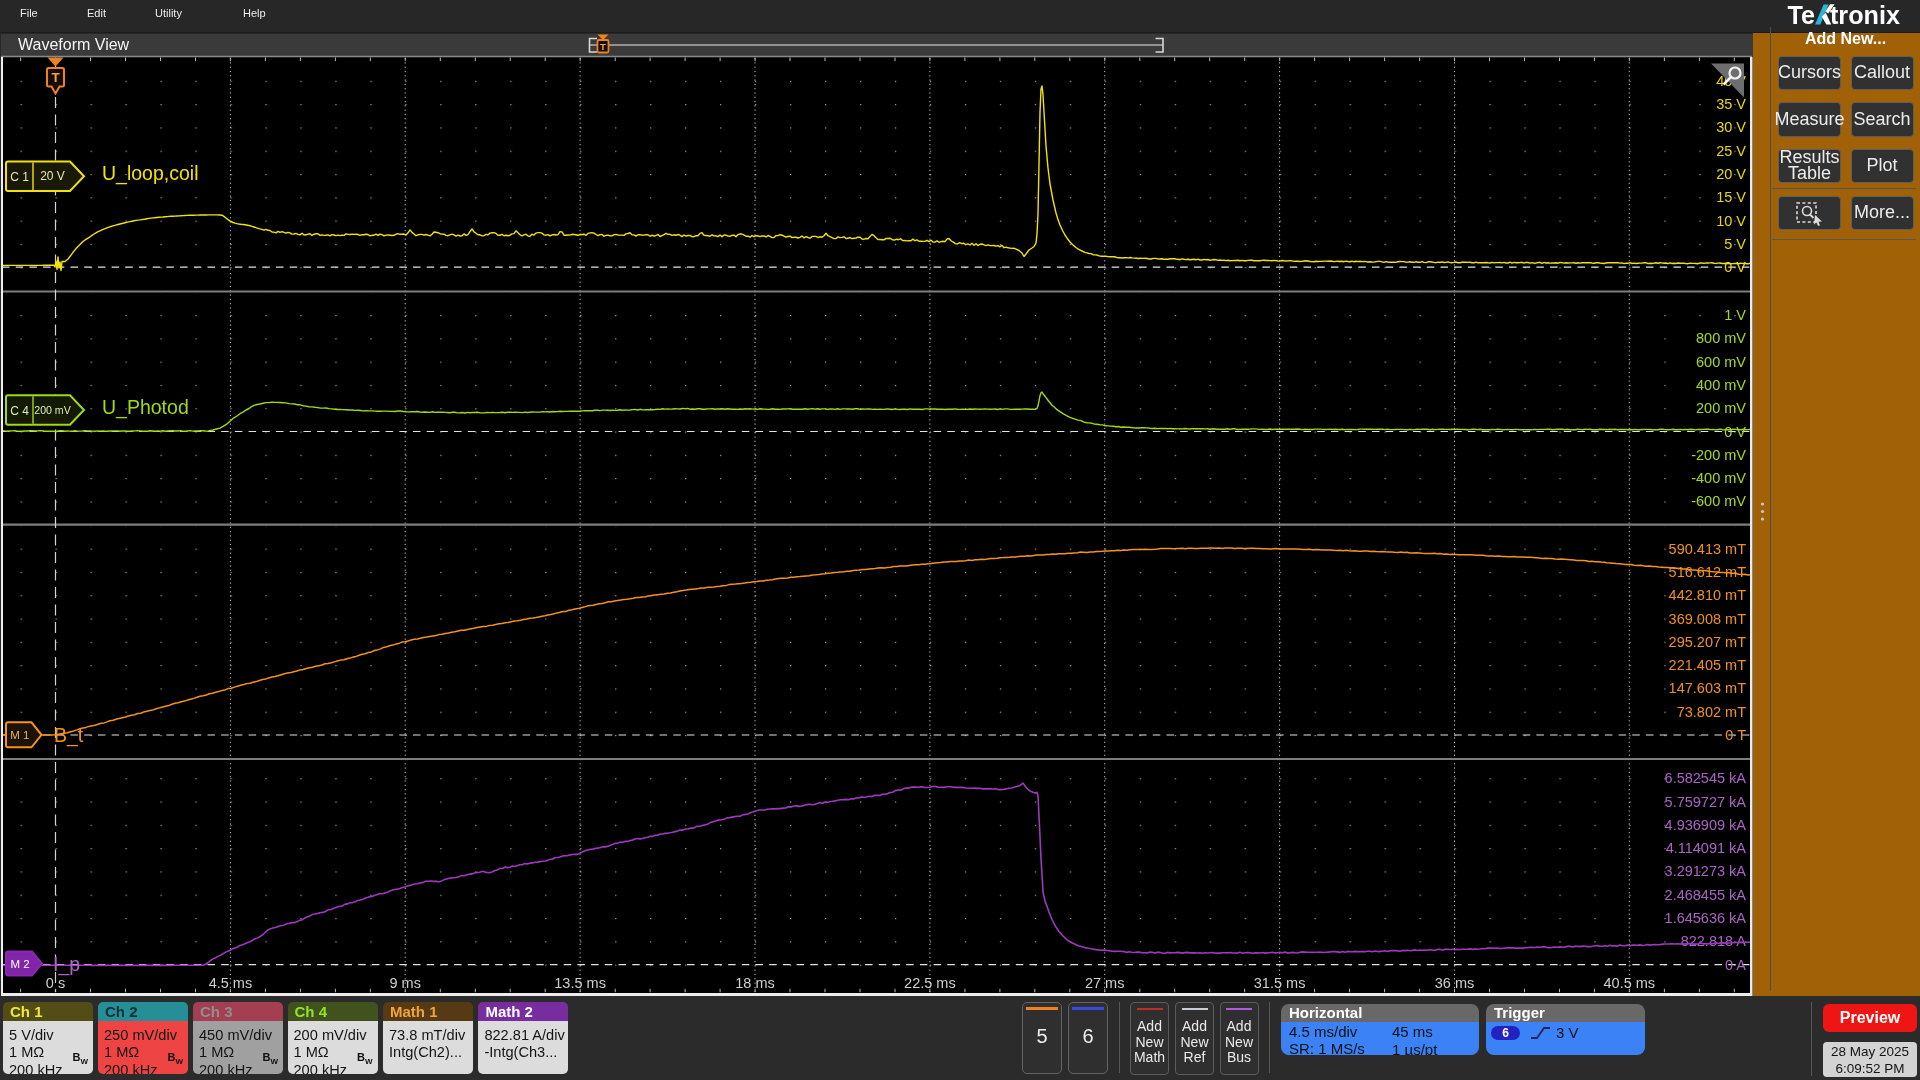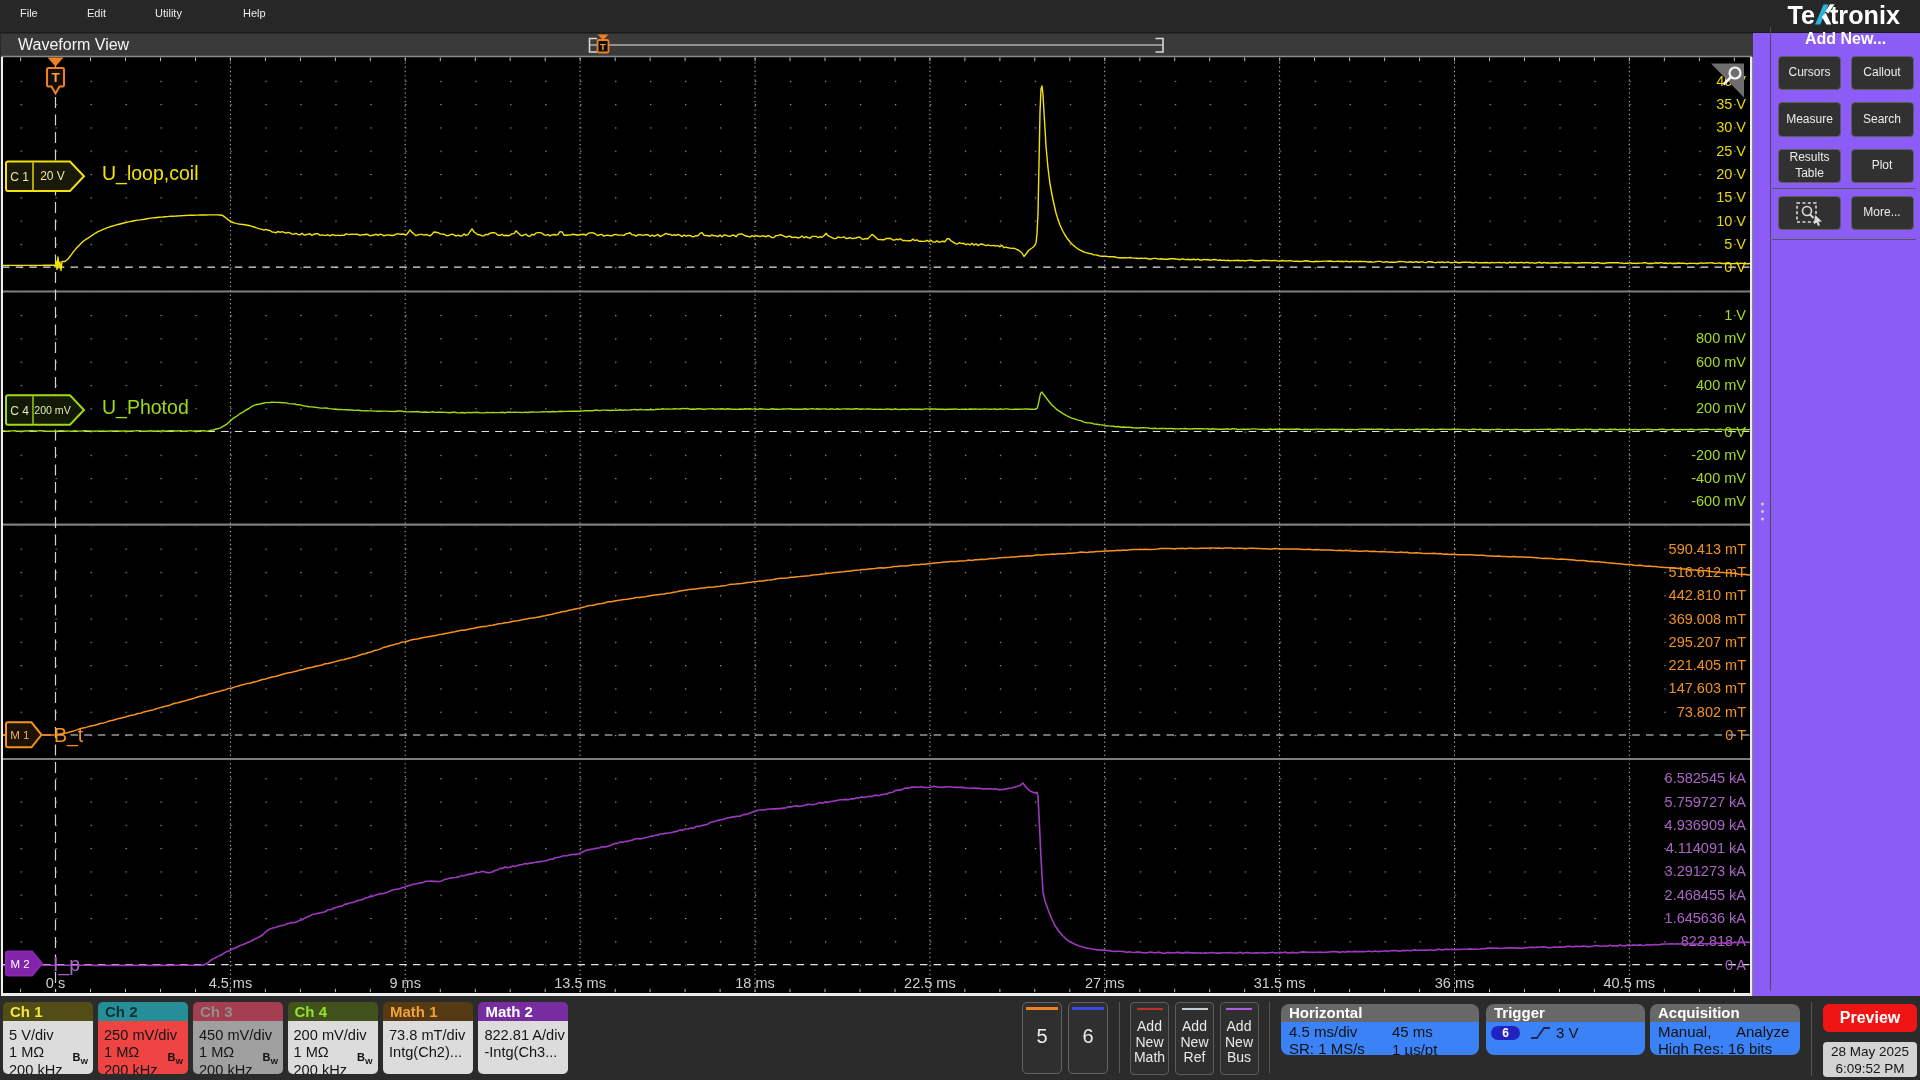--- a/index.html
+++ b/index.html
@@ -3,26 +3,26 @@
 *{margin:0;padding:0;box-sizing:border-box}
 html,body{width:1920px;height:1080px;overflow:hidden;background:#282828;
  font-family:"Liberation Sans",sans-serif;-webkit-font-smoothing:antialiased}
 #menubar{position:absolute;left:0;top:0;width:1920px;height:33px;background:#272727;
  border-bottom:1px solid #1c1c1c}
 #menubar span{position:absolute;top:7px;color:#ededed;font-size:11px}
 #titlebar{position:absolute;left:1px;top:34px;width:1752px;height:23px;background:#3a3a3a;
  color:#f5f5f5;font-size:16px}
 #titlebar b{position:absolute;left:17px;top:2px;font-weight:normal}
 #gr{position:absolute;left:0;top:0;z-index:3;pointer-events:none}
-#rpanel{position:absolute;left:1753px;top:33px;width:167px;height:963px;background:#8b5cf6}
+#rpanel{position:absolute;left:1753px;top:33px;width:167px;height:963px;background:#a16207}
 #rpanel .vline{position:absolute;left:17px;top:-6px;width:1px;height:964px;background:#4e4e4e}
 #addnew{position:absolute;left:18px;top:-3px;width:149px;text-align:center;color:#fff;
  font-size:16px;font-weight:bold}
 .rbtn{position:absolute;width:63px;height:34.5px;background:#313131;border:1px solid #5e5e5e;
- border-radius:4px;color:#ececec;font-size:12px;display:flex;align-items:center;
+ border-radius:4px;color:#ececec;font-size:18px;display:flex;align-items:center;
  justify-content:center;text-align:center;line-height:15.5px}
 .rsep{position:absolute;left:19px;width:144px;height:1px;background:#565656}
 #bottombar{position:absolute;left:0;top:996px;width:1920px;height:84px;background:#2b2b2b}
 .chb{position:absolute;top:6px;width:90px;height:72px;border-radius:5px;overflow:hidden}
 .chb .hd{height:19px;font-size:15px;font-weight:bold;padding:1px 0 0 7px}
 .chb .bd{height:53px;font-size:14.6px;color:#141414;padding:6px 0 0 6px;line-height:17.3px;
  position:relative}
 .bw{position:absolute;right:5px;bottom:4px;font-size:11px;font-weight:bold;color:#111}
 .bw i{font-style:normal;font-size:8px;vertical-align:-3px}
 .nbtn{position:absolute;top:6px;width:40px;height:72px;background:#2f2f2f;
@@ -367,25 +367,20 @@
  <div class="bd">
         <span style="position:absolute;left:5px;top:4px;width:29px;height:14px;
  background:#2222c0;border-radius:7px;color:#fff;font-size:12px;font-weight:bold;
  text-align:center;line-height:14px">6</span>
  <span style="position:absolute;left:44px;top:2px"><svg width="22" height="16" viewBox="0 0 22 16" style="vertical-align:-3px">
             <path d="M1,13 L7,13 L14,3 L20,3" fill="none" stroke="#23235e" stroke-width="1.8"></path>
           </svg></span>
  <span style="position:absolute;left:70px;top:2px">3 V</span>
       </div>
 </div>
-<div class="ipanel" style="left:1650px;width:150px">
- <div class="hd">Acquisition</div>
- <div class="bd">Manual,<span style="position:absolute;left:86px">Analyze</span><br>
- High Res: 16 bits<br>Single: 0 /1</div>
-</div>
 <div class="vsep" style="left:1811px;height:74px"></div>
 <div id="preview">Preview</div>
 <div id="datebox">28 May 2025<br>6:09:52 PM</div>
 </div>
 <svg id="logo" width="136" height="30" viewBox="0 0 136 30">
 <g fill="#fff" font-family="Liberation Sans,sans-serif" font-weight="bold" font-size="27">
 <text x="0" y="24">Te</text>
       <text x="45.5" y="24">tronix</text>
     </g>
 <polygon points="29.5,24 35.2,24 44,2.8 38.6,2.8" fill="#2ab4dd"></polygon>

